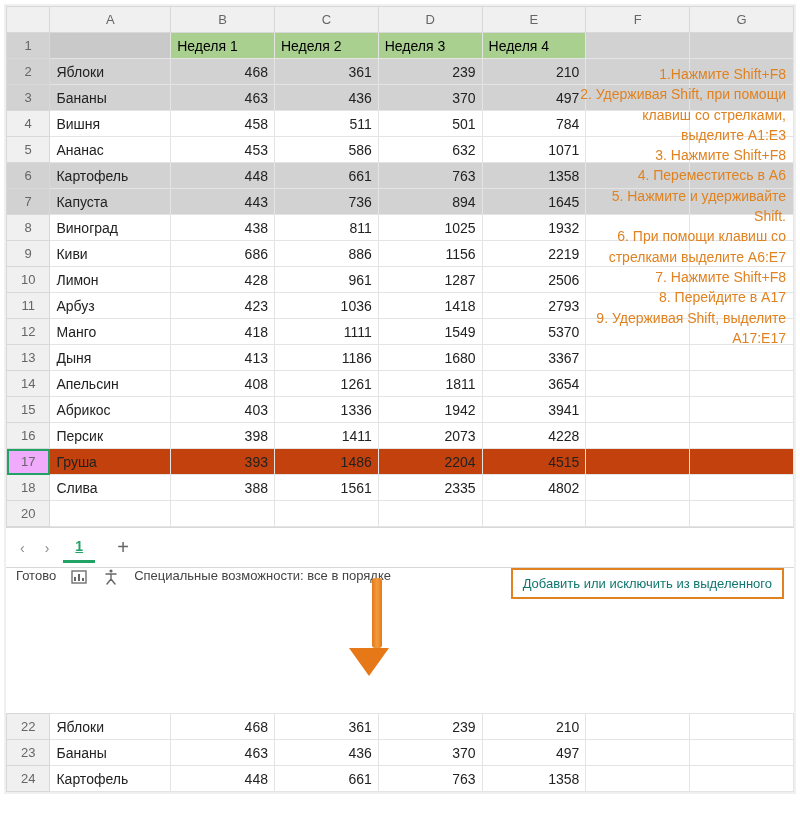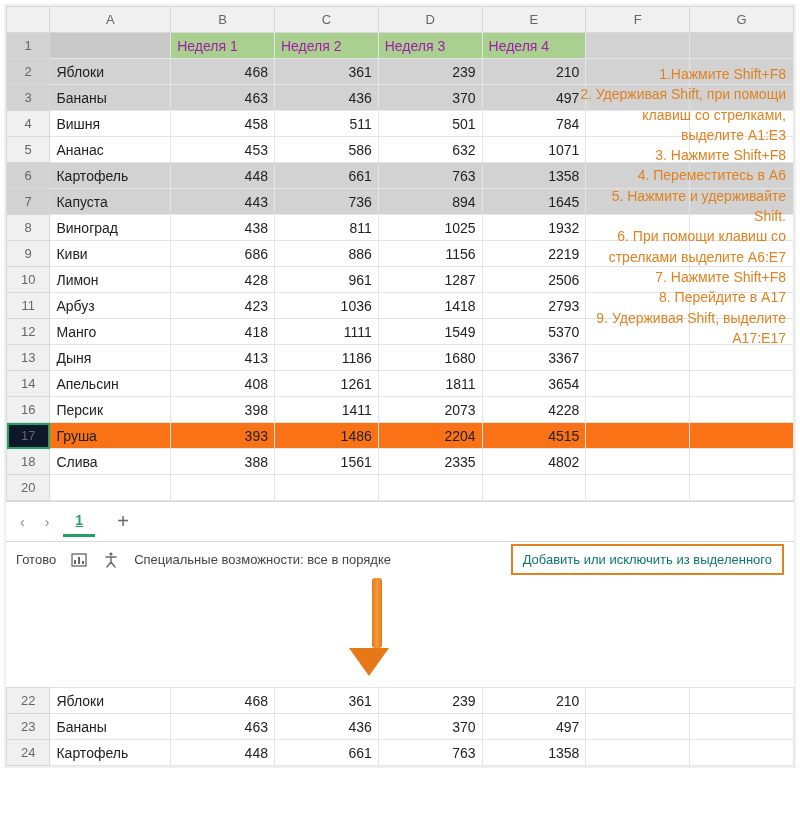--- a/index.html
+++ b/index.html
@@ -3,30 +3,30 @@
 <meta charset="utf-8">
 <style>
 * { box-sizing:border-box; margin:0; padding:0; }
 body { font-family:"Segoe UI",Arial,sans-serif; font-size:14px; background:#fff; padding:4px; }
 .frame { border:2px solid #f0f0f0; width:792px; position:relative; }
 table { border-collapse:collapse; width:100%; table-layout:fixed; }
 th,.rowhdr { background:#f0f0f0; color:#666; font-weight:400; text-align:center; border:1px solid #d8d8d8; height:26px; font-size:13px; }
 .rowhdr { width:36px; }
 td { border:1px solid #e4e4e4; height:26px; padding:0 6px; color:#222; background:#fff; }
 .num { text-align:right; }
-.greenhdr { background:#a9d08e !important; color:#a21caf; }
+.greenhdr { background:#a9d08e !important; color:#000000; }
 .sel td { background:#d2d2d2; }
-.active td { background:#f97316; }
-.active td:first-of-type { background:#0f172a; outline:2px solid #21a366; outline-offset:-2px; }
+.active td { background:#c2410c; }
+.active td:first-of-type { background:#f0abfc; outline:2px solid #21a366; outline-offset:-2px; }
 .instructions { position:absolute; left:570px; top:58px; width:210px; color:#e08220; font-size:14px; line-height:1.45;text-align:right; }
 .tabs { display:flex; align-items:center; height:40px; border-top:1px solid #d8d8d8; padding-left:8px; gap:8px; }
 .nav { color:#888; padding:0 6px; font-size:14px; }
 .tab1 { border-bottom:3px solid #21a366; padding:6px 12px; color:#21a366; font-weight:600; text-decoration:underline; }
 .addtab { font-size:20px; color:#666; padding:0 14px; }
-.status { display:flex; align-items:center; height:36px; padding:0 10px; gap:14px; border-top:1px solid #d8d8d8; }
+.status { display:flex; align-items:flex-start; height:36px; padding:0 10px; gap:14px; border-top:1px solid #d8d8d8; }
 .status .txt { color:#444; font-size:13px; }
 .btn-highlight { border:2px solid #e08220; padding:6px 10px; color:#0f766e; font-size:13px; margin-left:auto; }
 .arrow { position:absolute; left:358px; top:572px; }
 .arrow .shaft { width:10px; height:70px; background:linear-gradient(90deg,#e67817,#f29b3f,#e67817); margin:0 auto; border-radius:3px; }
 .arrow .head { width:0; height:0; border-left:20px solid transparent; border-right:20px solid transparent; border-top:28px solid #e67817; margin-left:-15px; }
 .lower { margin-top:110px; }
 .ico { display:inline-block; width:18px; height:18px; vertical-align:middle; }
 </style>
 </head>
 <body>
@@ -187,20 +187,30 @@
           <td></td>
           <td></td>
         </tr>
         <tr class="">
           <td class="rowhdr">14</td>
           <td>Апельсин</td>
           <td class="num">408</td>
           <td class="num">1261</td>
           <td class="num">1811</td>
           <td class="num">3654</td>
+          <td></td>
+          <td></td>
+        </tr>
+        <tr class="">
+          <td class="rowhdr">15</td>
+          <td>Абрикос</td>
+          <td class="num">403</td>
+          <td class="num">1336</td>
+          <td class="num">1942</td>
+          <td class="num">3941</td>
           <td></td>
           <td></td>
         </tr>
         <tr class="">
           <td class="rowhdr">16</td>
           <td>Персик</td>
           <td class="num">398</td>
           <td class="num">1411</td>
           <td class="num">2073</td>
           <td class="num">4228</td>

